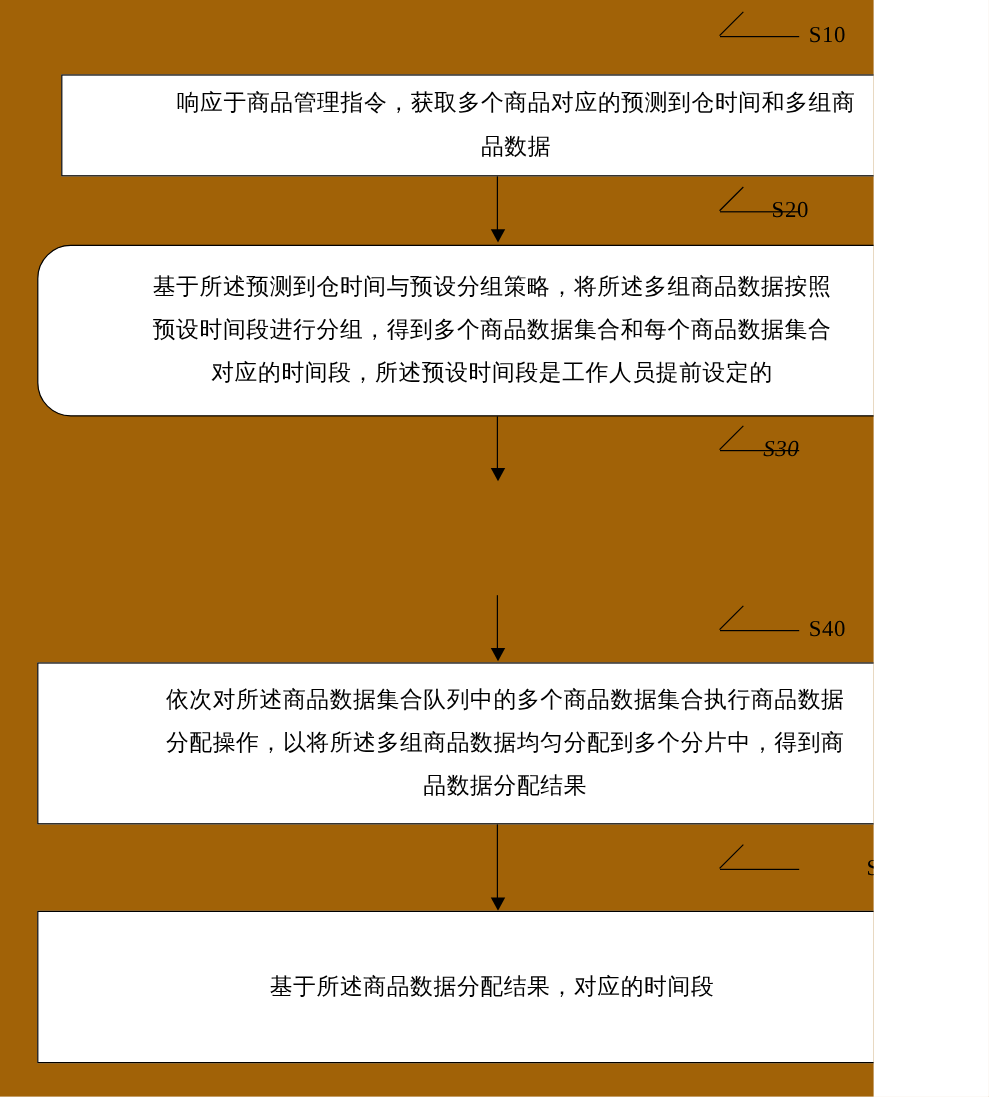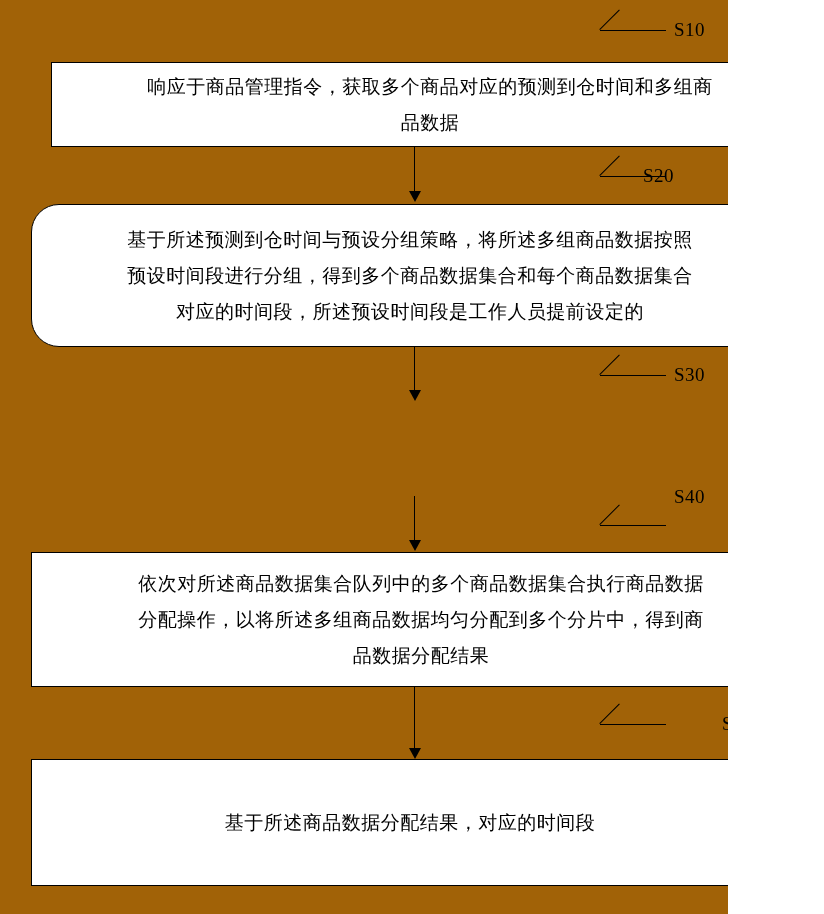--- a/index.html
+++ b/index.html
@@ -91,29 +91,29 @@
     <div class="step-text">基于所述预测到仓时间与预设分组策略，将所述多组商品数据按照
 预设时间段进行分组，得到多个商品数据集合和每个商品数据集合
 对应的时间段，所述预设时间段是工作人员提前设定的</div>
   </div>
 
   <div class="arrow-line" style="left:414px; top:347px; height:45px;"></div>
   <div class="arrow-head" style="left:409px; top:390px;"></div>
 
   <div class="leader-diag" style="left:600px; top:375px; height:28px; transform: rotate(-135deg);"></div>
   <div class="leader" style="left:600px; top:375px; width:66px;"></div>
-  <div class="step-label" style="left:674px; top:364px;">S30</div>
+  <div class="step-label" style="left:636px; top:364px;font-style:italic;">S30</div>
 
 
   <div class="arrow-line" style="left:414px; top:496px; height:46px;"></div>
   <div class="arrow-head" style="left:409px; top:540px;"></div>
 
   <div class="leader-diag" style="left:600px; top:525px; height:28px; transform: rotate(-135deg);"></div>
   <div class="leader" style="left:600px; top:525px; width:66px;"></div>
-  <div class="step-label" style="left:674px; top:486px;">S40</div>
+  <div class="step-label" style="left:674px; top:514px;">S40</div>
 
   <div class="step-box" style="left:31px; top:552px; width:758px; height:135px;padding-left:44px;">
     <div class="step-text">依次对所述商品数据集合队列中的多个商品数据集合执行商品数据
 分配操作，以将所述多组商品数据均匀分配到多个分片中，得到商
 品数据分配结果</div>
   </div>
 
   <div class="arrow-line" style="left:414px; top:687px; height:63px;"></div>
   <div class="arrow-head" style="left:409px; top:748px;"></div>
 

